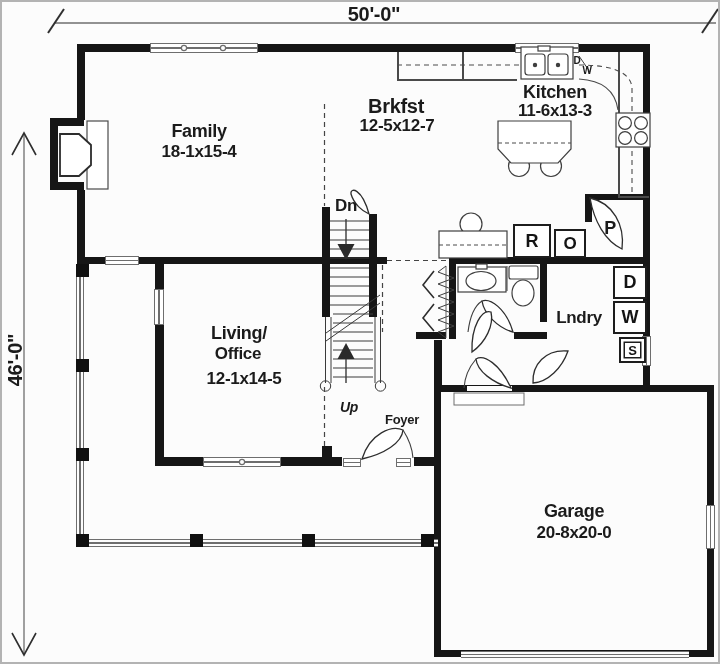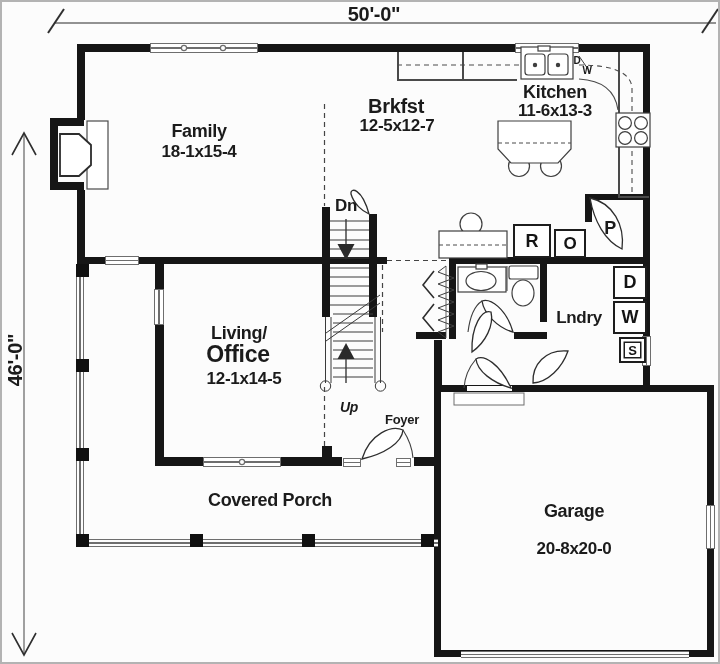--- a/index.html
+++ b/index.html
@@ -236,31 +236,30 @@
   <div class="lbl" style="left:197px;top:129px;font-size:18px;">Family</div>
   <div class="lbl" style="left:197px;top:150px;font-size:17px;">18-1x15-4</div>
 
   <div class="lbl" style="left:394px;top:104px;font-size:20px;">Brkfst</div>
   <div class="lbl" style="left:395px;top:124px;font-size:17px;">12-5x12-7</div>
 
   <div class="lbl" style="left:553px;top:90px;font-size:18px;">Kitchen</div>
   <div class="lbl" style="left:553px;top:109px;font-size:17px;">11-6x13-3</div>
 
   <div class="lbl" style="left:237px;top:331px;font-size:18px;">Living/</div>
-  <div class="lbl" style="left:236px;top:352px;font-size:23px;text-align:right;">Office</div>
+  <div class="lbl" style="left:236px;top:352px;font-size:17px;text-align:right;">Office</div>
   <div class="lbl" style="left:242px;top:377px;font-size:17px;">12-1x14-5</div>
 
   <div class="lbl" style="left:344px;top:204px;font-size:17px;">Dn</div>
   <div class="lbl" style="left:347px;top:405px;font-size:14px;font-style:italic;">Up</div>
 
   <div class="lbl" style="left:400px;top:417px;font-size:13px;">Foyer</div>
   <div class="lbl" style="left:577px;top:316px;font-size:17px;">Lndry</div>
 
   <div class="lbl" style="left:572px;top:509px;font-size:18px;">Garage</div>
-  <div class="lbl" style="left:572px;top:531px;font-size:17px;margin-top:16px;">20-8x20-0</div>
-
-  <div class="lbl" style="left:268px;top:498px;font-size:18px;">Covered Porch</div>
+  <div class="lbl" style="left:572px;top:531px;font-size:17px;">20-8x20-0</div>
+
 
   <div class="lbl" style="left:608px;top:226px;font-size:18px;">P</div>
   <div class="lbl" style="left:575px;top:58px;font-size:10px;">D</div>
   <div class="lbl" style="left:585px;top:68px;font-size:10px;">W</div>
 
 </div>
 
 </body></html>

